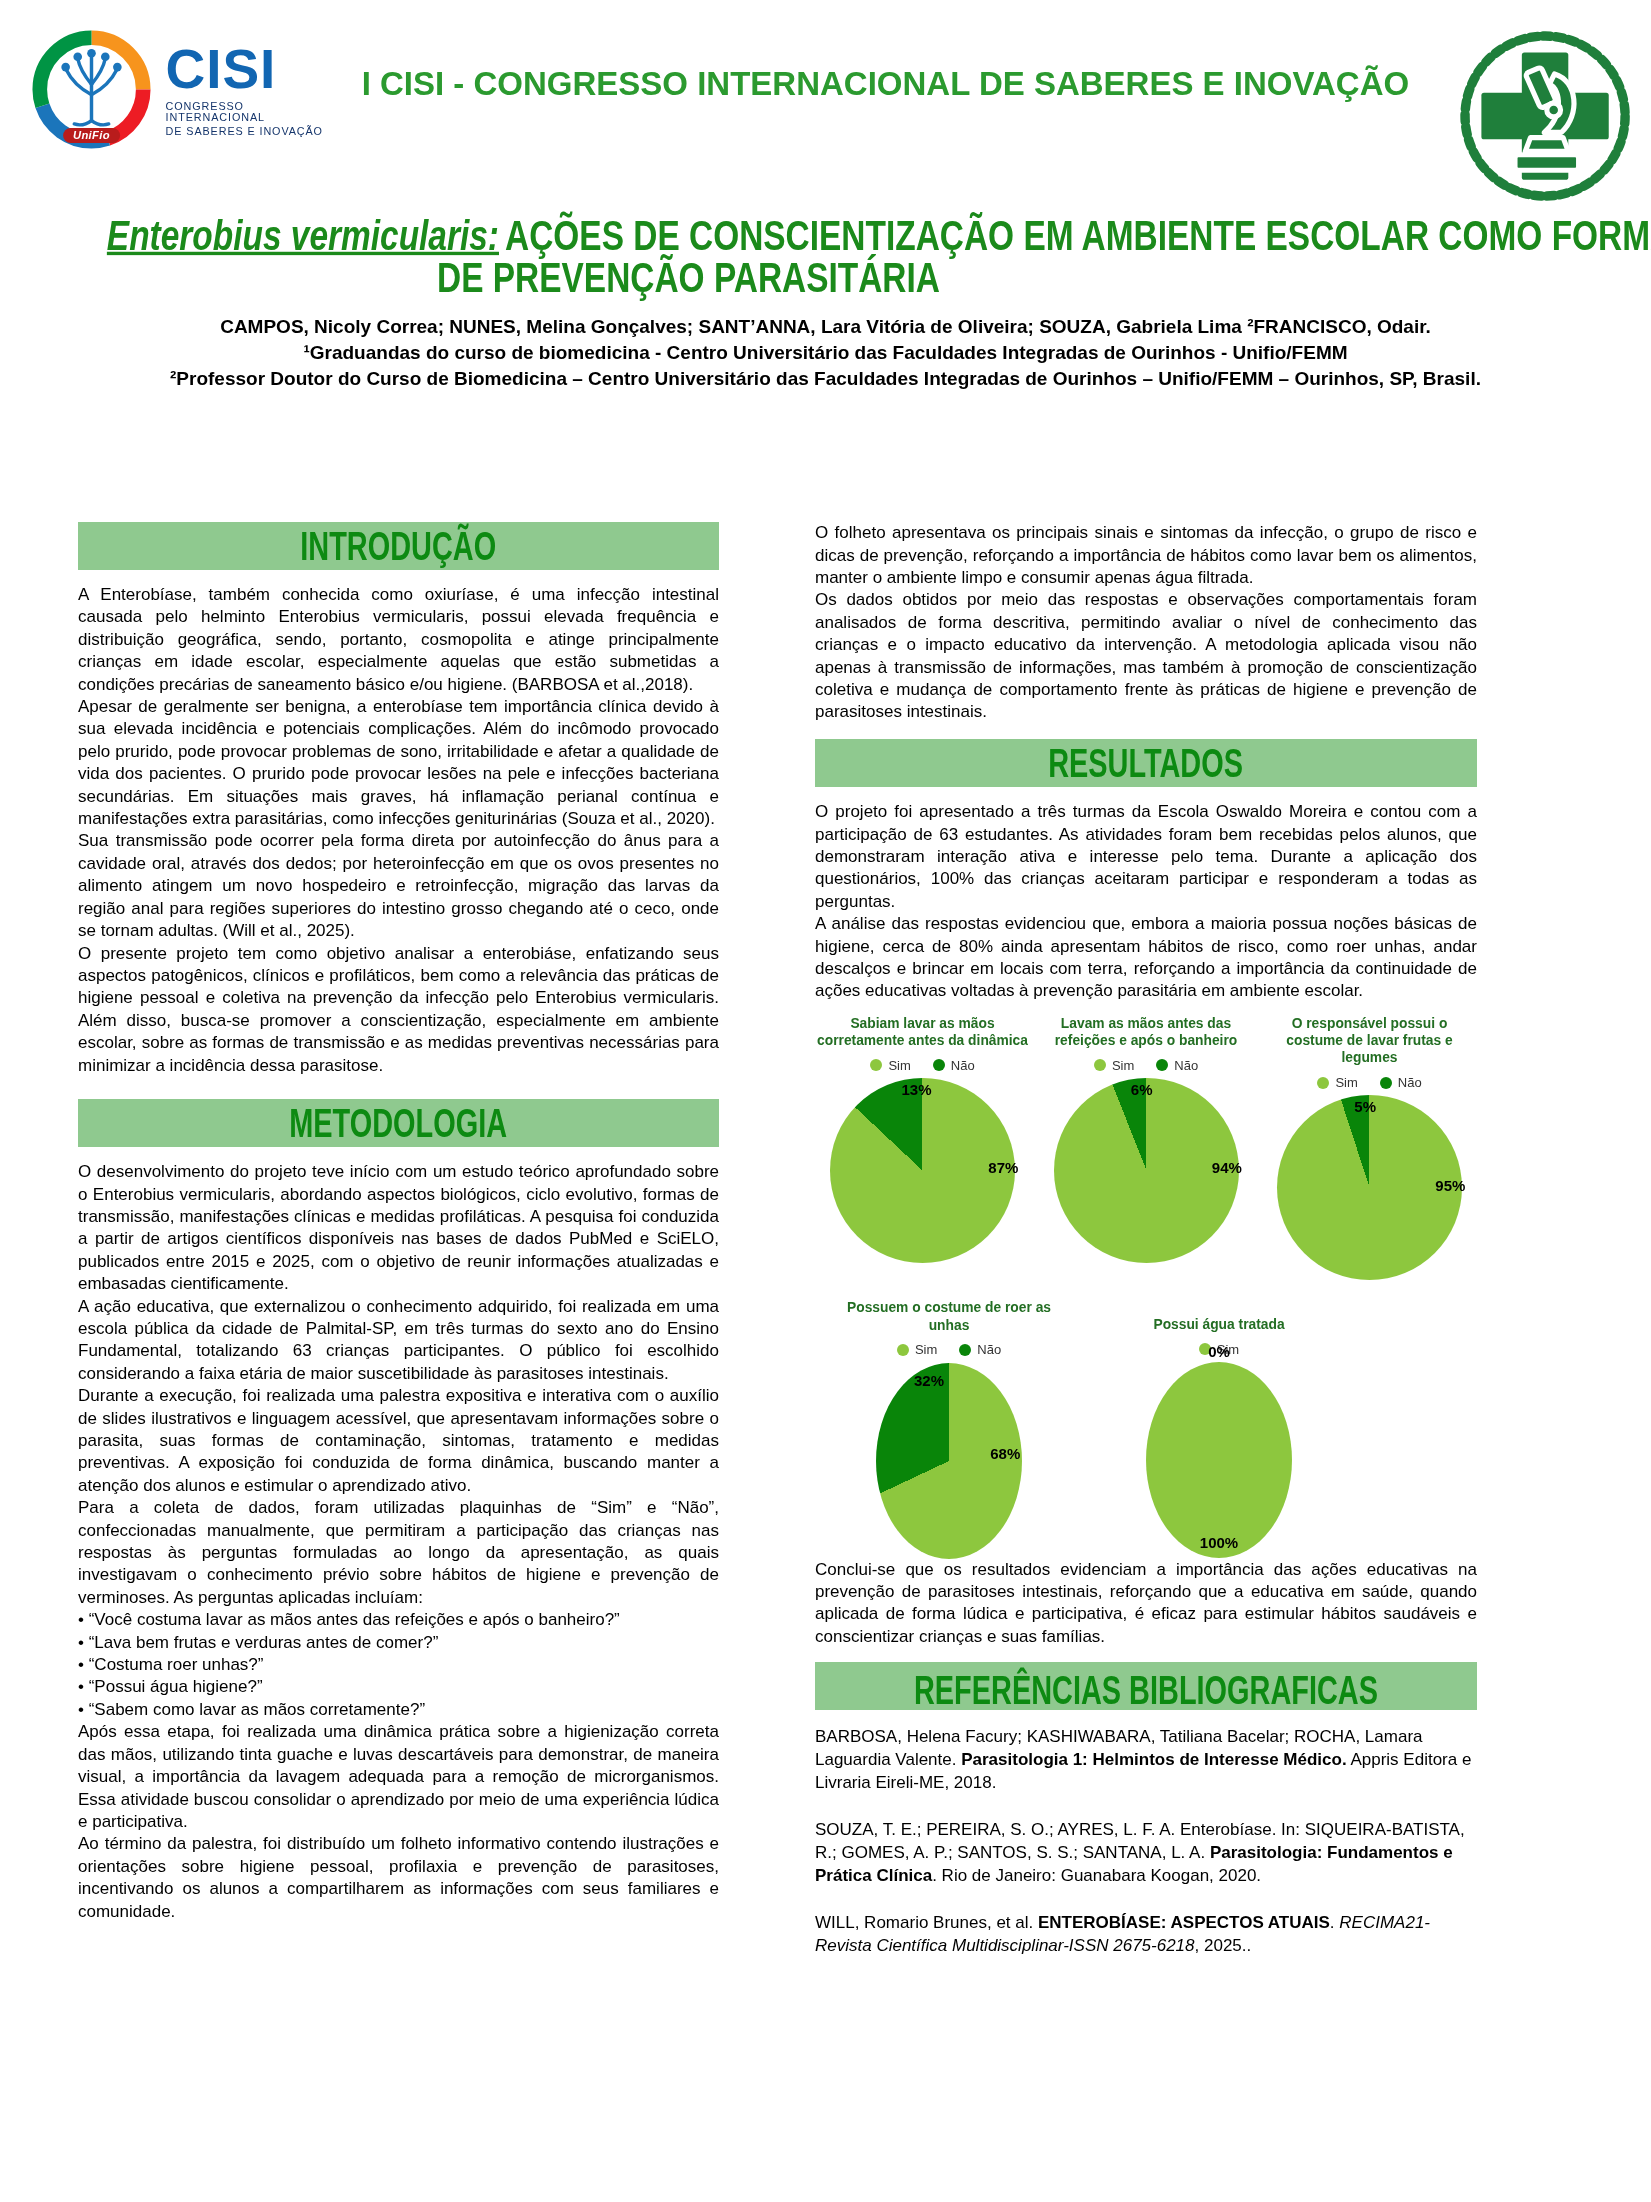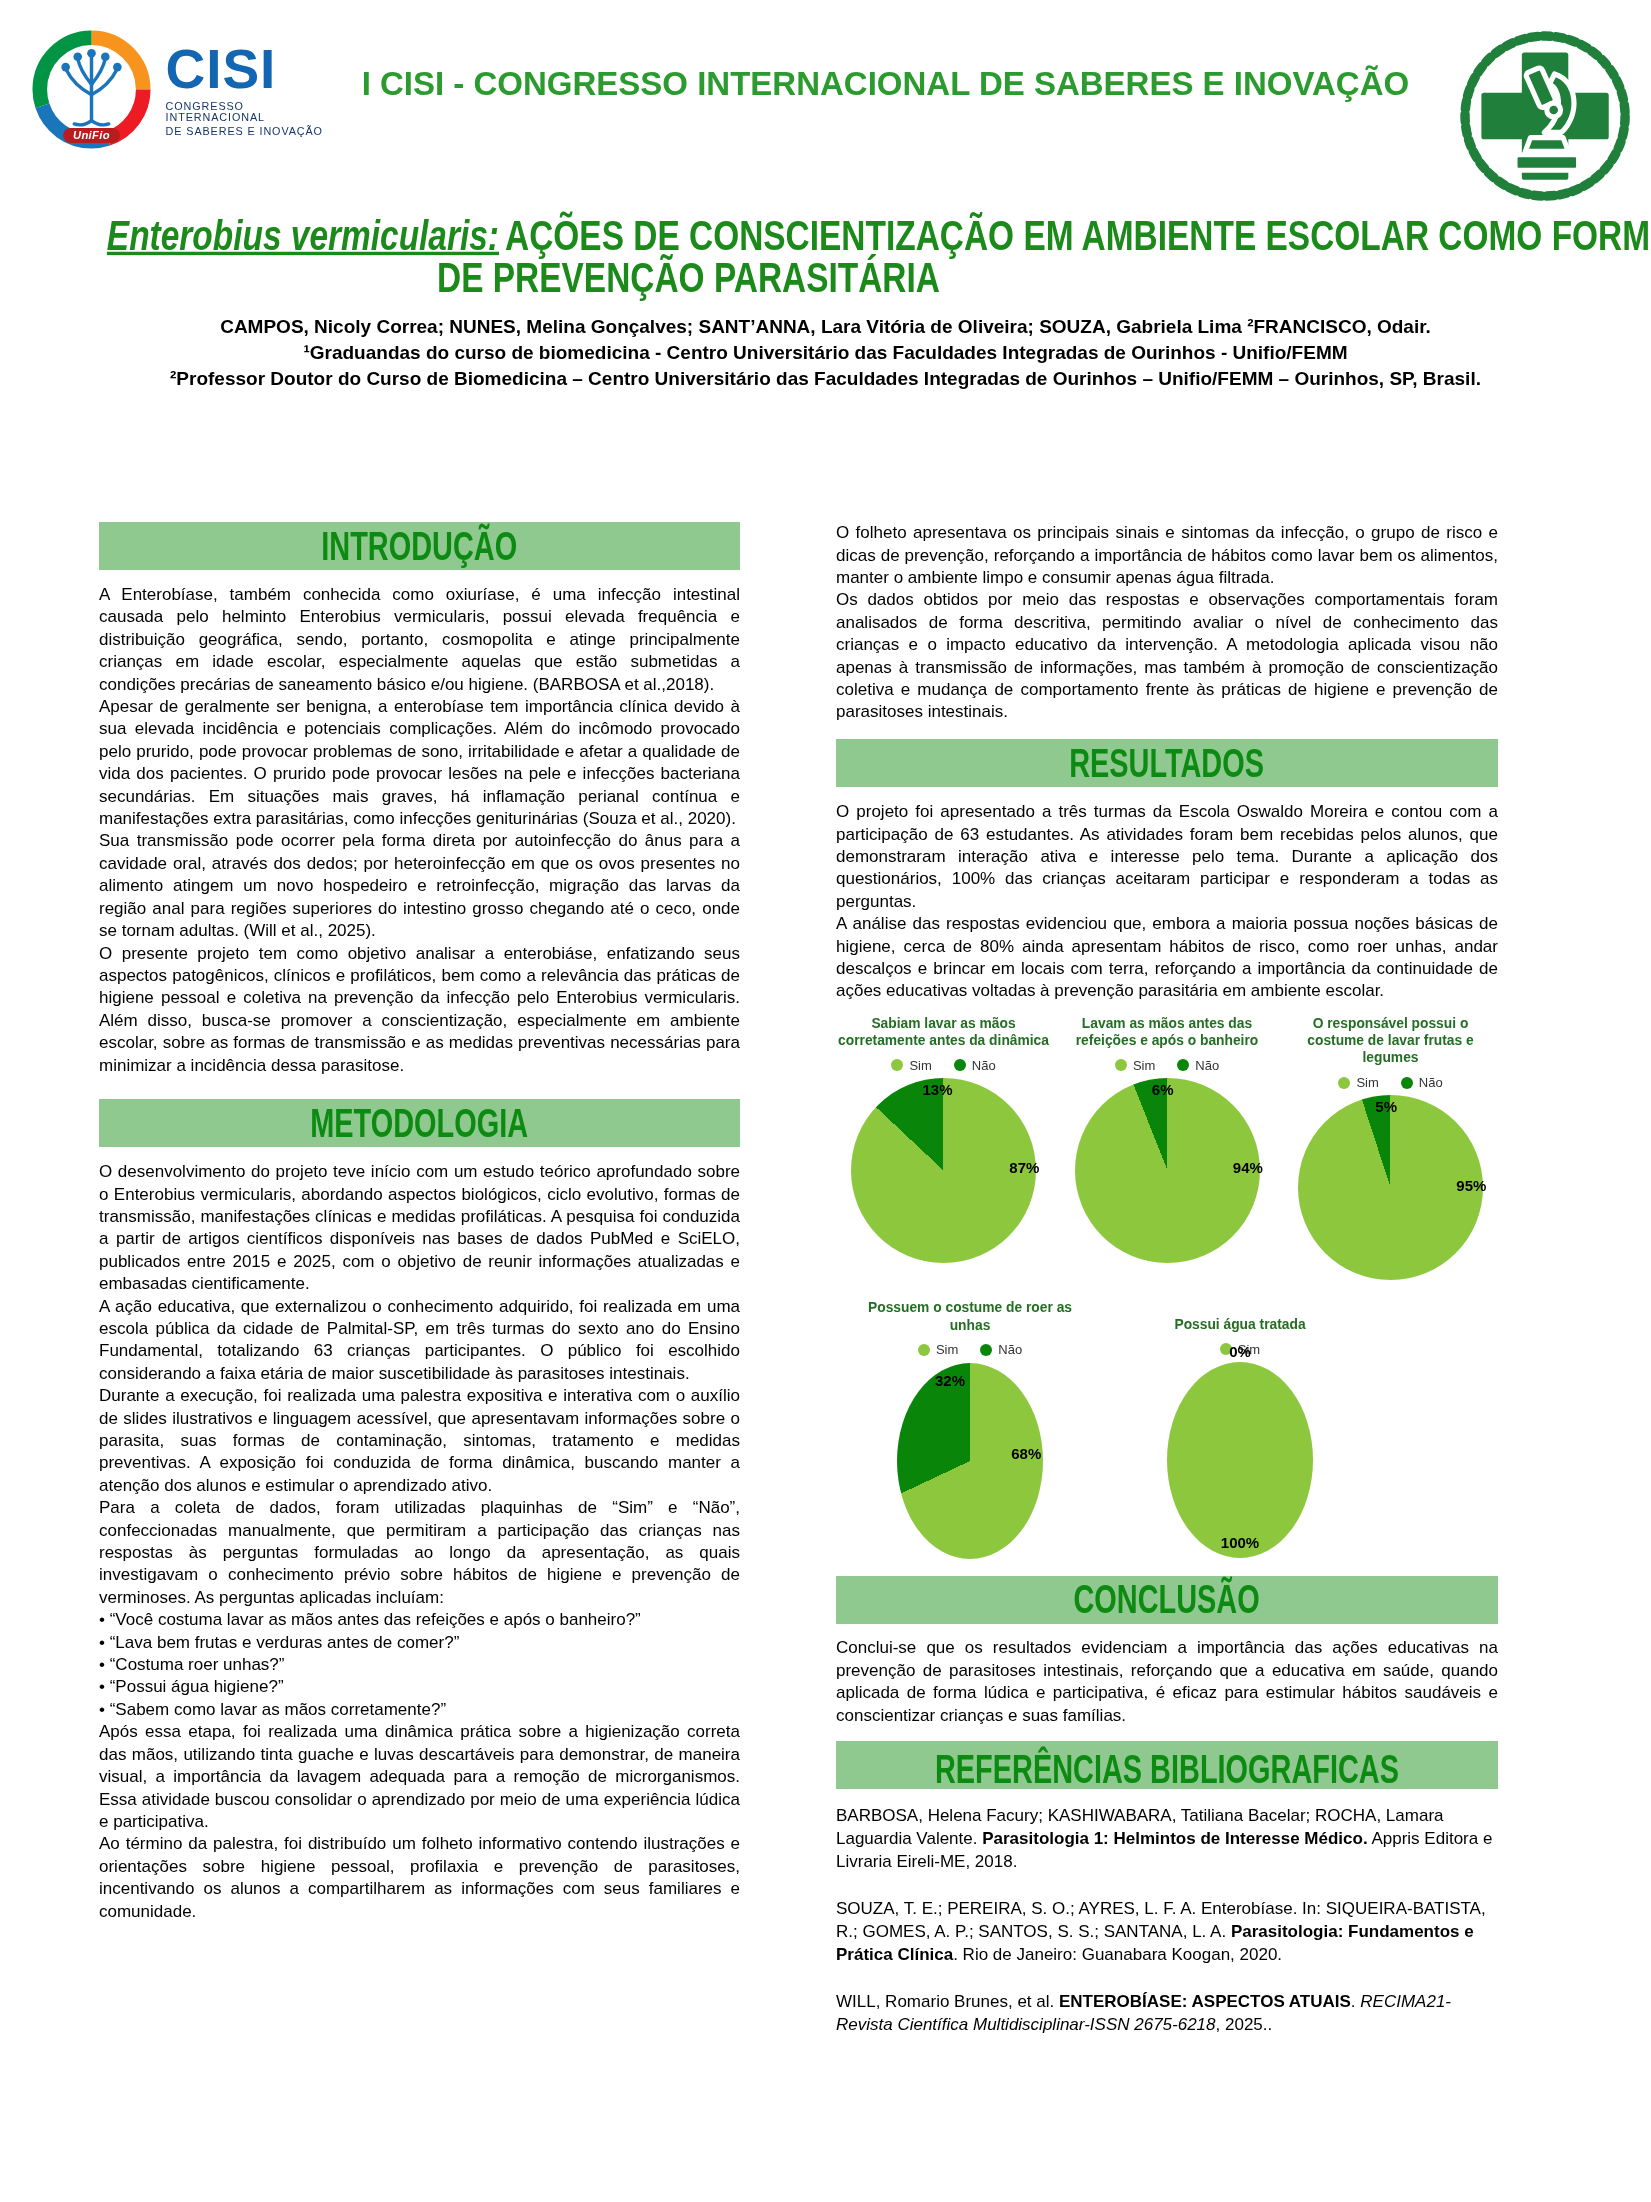--- a/index.html
+++ b/index.html
@@ -33,21 +33,21 @@
   .pt-line{display:inline-block;transform:scale(.88,1.12);transform-origin:center;
     font-size:38px;font-weight:bold;line-height:1.12;white-space:nowrap;}
   .pt-line2{display:block;}
   .pt-italic{font-style:italic;text-decoration:underline;margin-right:6.9px;}
 
   
   .authors{margin-top:15.5px;text-align:center;font-weight:bold;font-size:19px;line-height:1.35;
     padding:0 52px;}
 
   
-  .columns{display:flex;margin-top:131px;padding-left:99px;}
+  .columns{display:flex;margin-top:131px;padding-left:78px;}
   .col-left{width:641px;flex:0 0 auto;}
   .col-right{width:662px;flex:0 0 auto;margin-left:96px;}
   .band{height:48px;background:var(--section-band);display:flex;align-items:center;justify-content:center;}
   .band-text{display:inline-block;transform:scale(.85,1.18);transform-origin:center;
     font-size:34px;font-weight:bold;color:var(--section-text);letter-spacing:0;}
   .band + .body-text{margin-top:13.8px;}
   .body-text{font-size:17px;line-height:22.4px;text-align:justify;}
   .body-text p{margin:0;}
   .mt{margin-top:13.8px;}
   ul.questions{list-style:none;}
@@ -291,23 +291,20 @@
             </div>
             <div class="pie-wrap">
               <div class="pie" style="background: conic-gradient(rgb(141, 199, 62) 0deg, rgb(141, 199, 62) 100%, rgb(9, 133, 9) 100%, rgb(9, 133, 9) 100%);"></div>
               <span class="lbl lbl-nao">0%</span>
               <span class="lbl lbl-sim">100%</span>
             </div>
           </div>
         </div>
       </div>
 
-      <div class="band" style="margin-top:17px;">
-        <span class="band-text">CONCLUSÃO</span>
-      </div>
       <div class="body-text">
         <p>Conclui-se que os resultados evidenciam a importância das ações educativas na prevenção de parasitoses intestinais, reforçando que a educativa em saúde, quando aplicada de forma lúdica e participativa, é eficaz para estimular hábitos saudáveis e conscientizar crianças e suas famílias.</p>
       </div>
 
       <div class="band" style="margin-top:13.8px;align-items:flex-end;">
         <span class="band-text">REFERÊNCIAS BIBLIOGRAFICAS</span>
       </div>
       <div class="refs">
         <p class="ref"><span>BARBOSA, Helena Facury; KASHIWABARA, Tatiliana Bacelar; ROCHA, Lamara Laguardia Valente. </span><span class="b">Parasitologia 1: Helmintos de Interesse Médico.</span><span> Appris Editora e Livraria Eireli-ME, 2018.</span></p>
         <p class="ref"><span>SOUZA, T. E.; PEREIRA, S. O.; AYRES, L. F. A. Enterobíase. In: SIQUEIRA-BATISTA, R.; GOMES, A. P.; SANTOS, S. S.; SANTANA, L. A. </span><span class="b">Parasitologia: Fundamentos e Prática Clínica</span><span>. Rio de Janeiro: Guanabara Koogan, 2020.</span></p>

